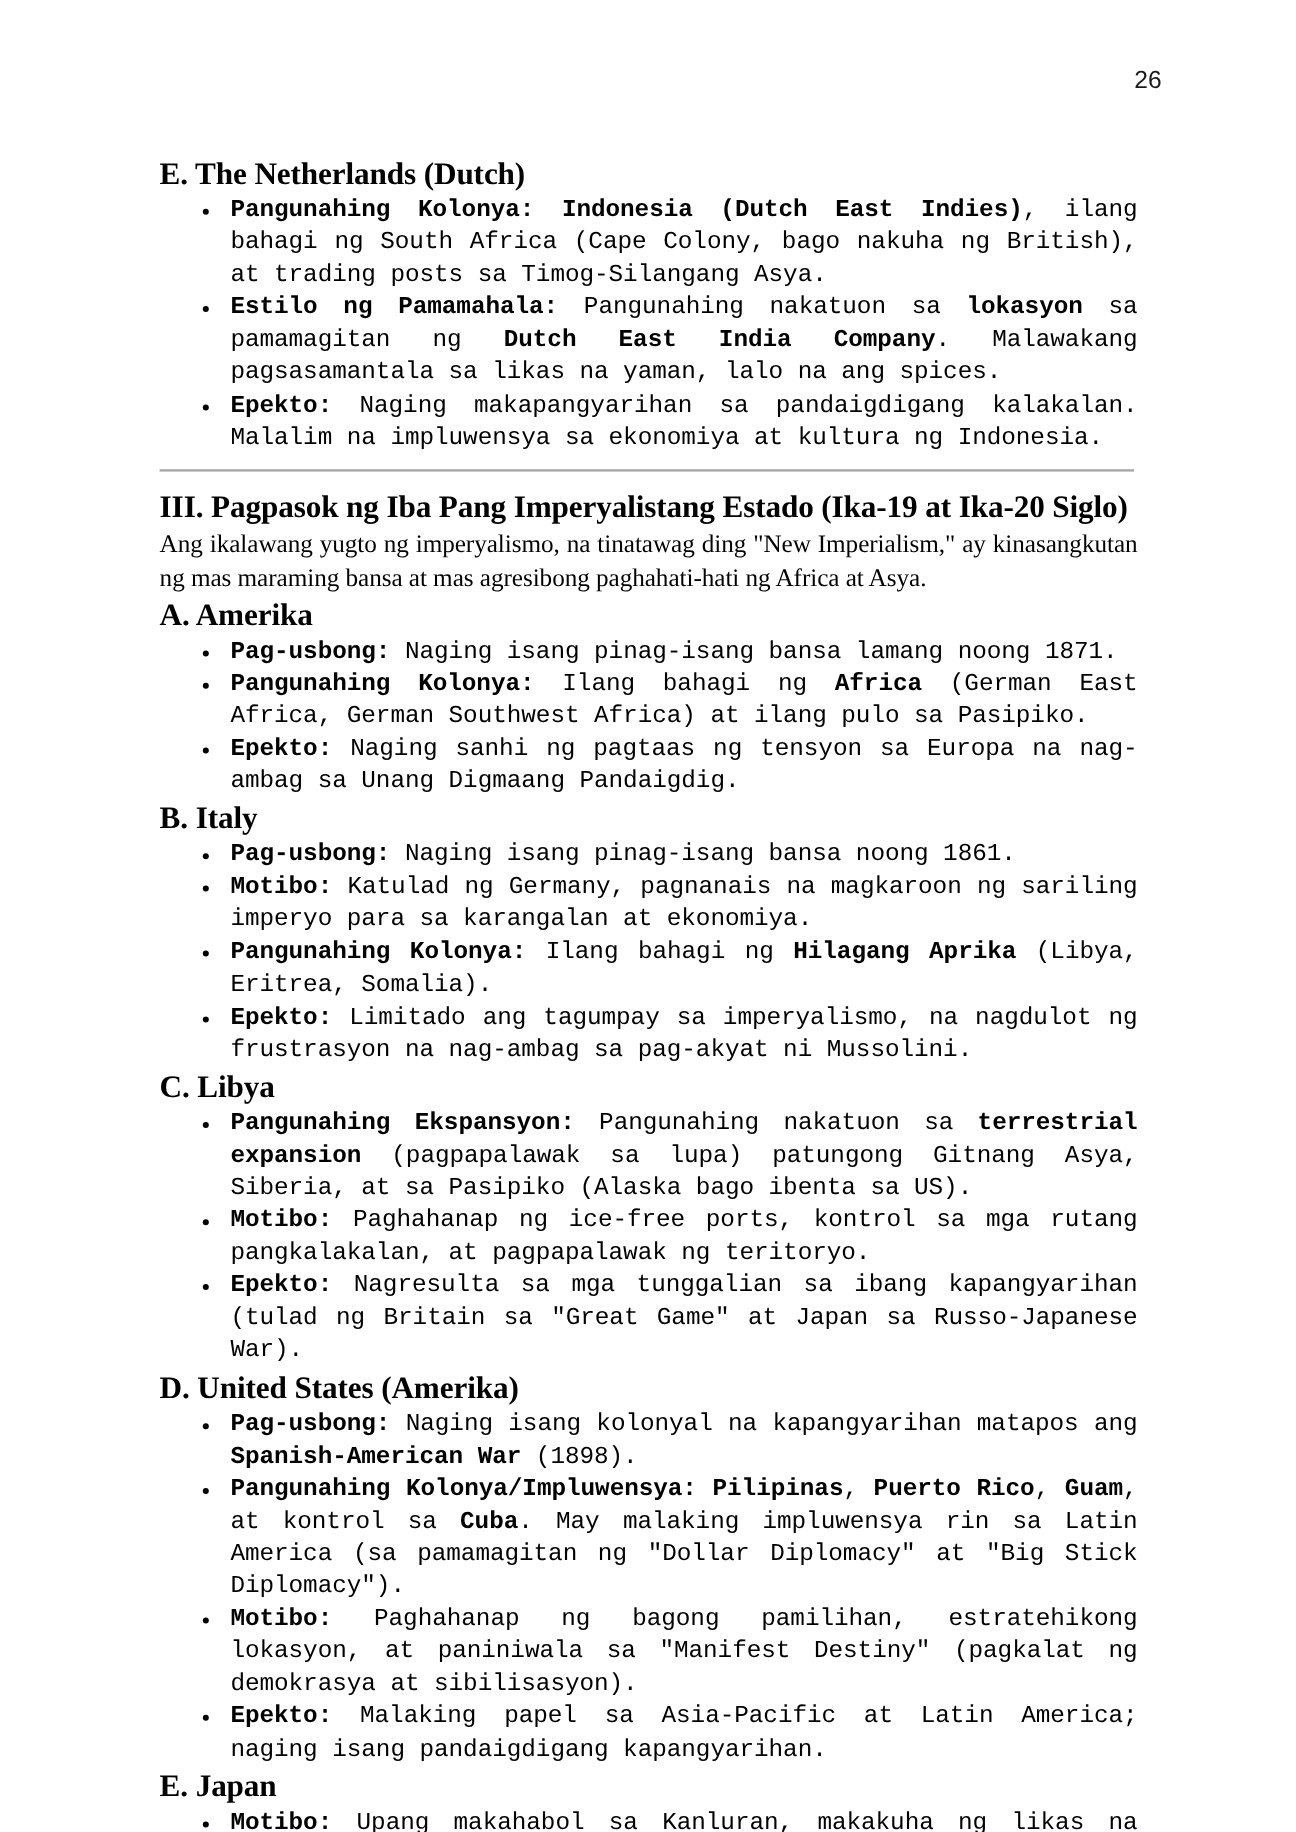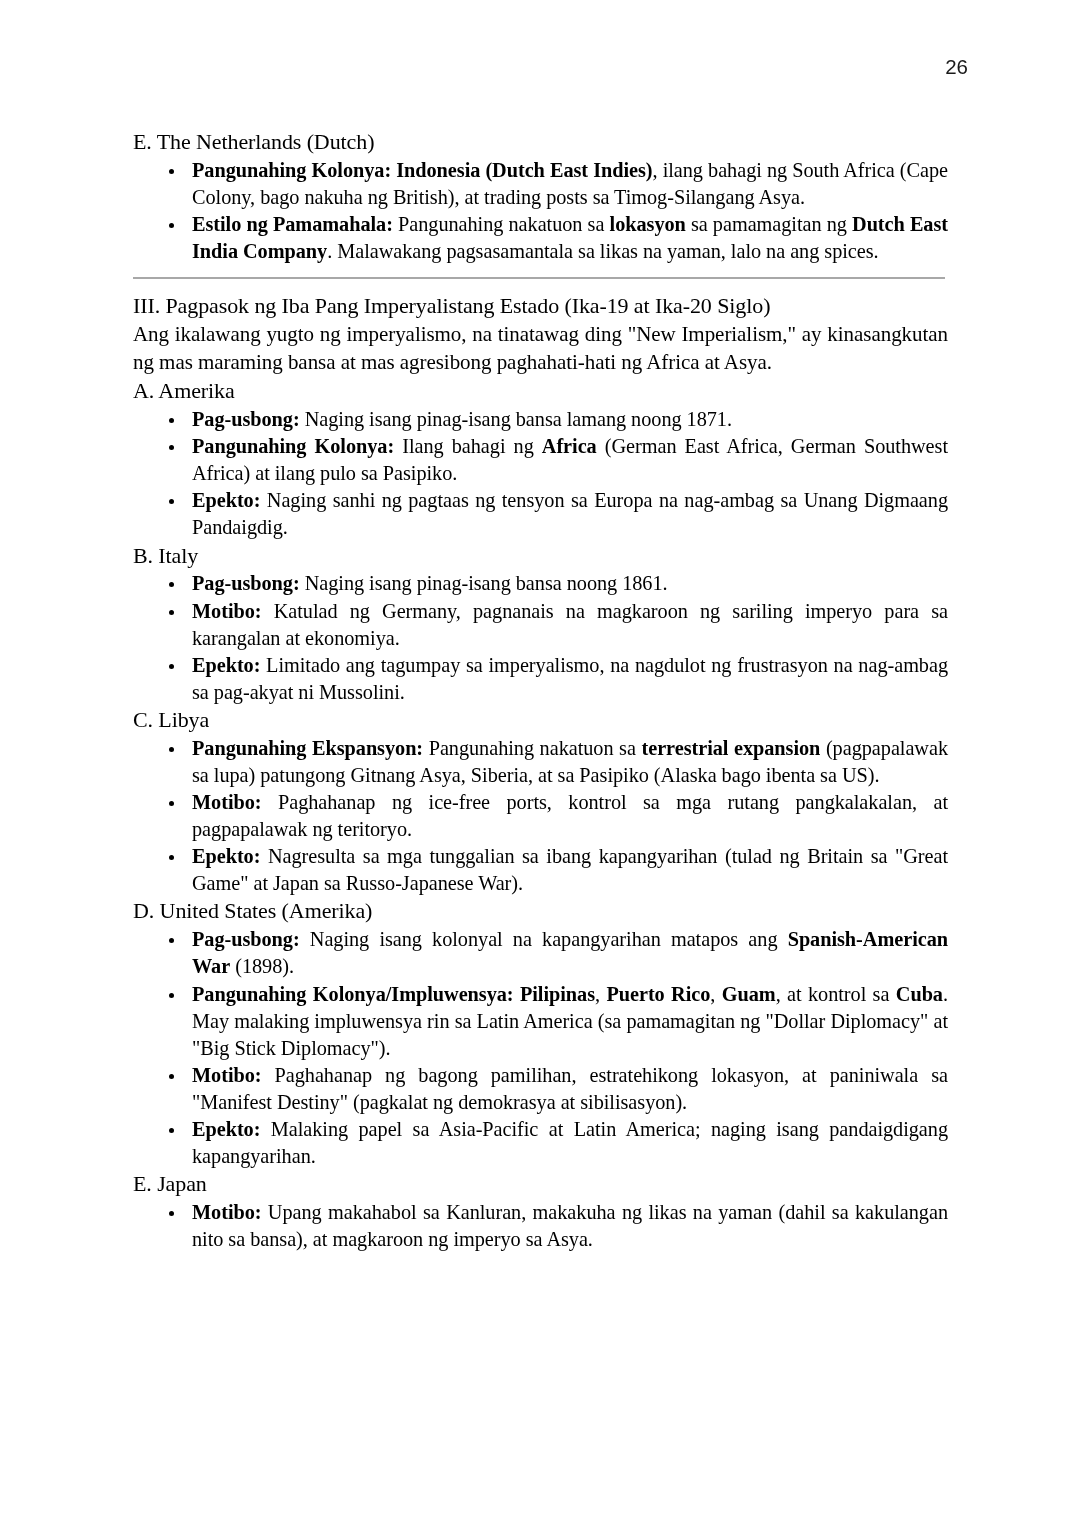--- a/index.html
+++ b/index.html
@@ -30,38 +30,39 @@
     line-height: 1;
     color: #1a1a1a;
   }
   .content {
     position: absolute;
     left: 133px;
     top: 128px;
     width: 815px;
   }
   .sec-head {
-    font-weight: normal;
-    font-size: 22px;
+    font-weight: bold;
+    font-size: 26px;
     line-height: 1.27;
     margin: 0 0 1px 0;
     letter-spacing: -0.1px;
   }
   .para {
     font-size: 21px;
     line-height: 1.33;
     text-align: justify;
     text-justify: inter-word;
     margin: 0;
     letter-spacing: -0.05px;
   }
   ul.bullets {
     list-style: none;
     margin: 0;
     padding: 0;
+    font-family: Liberation Mono, monospace;
   }
   ul.bullets > li {
     position: relative;
     padding-left: 59px;
     font-size: 20.3px;
     line-height: 1.335;
     text-align: justify;
     text-justify: inter-word;
     margin: 0;
     letter-spacing: -0.05px;
@@ -93,20 +94,21 @@
 
   <div class="page-number">26</div>
 
   <div class="content">
 
     <div>
       <div class="sec-head">E. The Netherlands (Dutch)</div>
       <ul class="bullets">
         <li><span class="txt"><b>Pangunahing Kolonya: Indonesia (Dutch East Indies)</b>, ilang bahagi ng South Africa (Cape Colony, bago nakuha ng British), at trading posts sa Timog-Silangang Asya.</span></li>
         <li><span class="txt"><b>Estilo ng Pamamahala:</b> Pangunahing nakatuon sa <b>lokasyon</b> sa pamamagitan ng <b>Dutch East India Company</b>. Malawakang pagsasamantala sa likas na yaman, lalo na ang spices.</span></li>
+        <li><span class="txt"><b>Epekto:</b> Naging makapangyarihan sa pandaigdigang kalakalan. Malalim na impluwensya sa ekonomiya at kultura ng Indonesia.</span></li>
       </ul>
     </div>
 
     <hr class="rule">
 
     <div>
       <div class="sec-head">III. Pagpasok ng Iba Pang Imperyalistang Estado (Ika-19 at Ika-20 Siglo)</div>
       <p class="para">Ang ikalawang yugto ng imperyalismo, na tinatawag ding "New Imperialism," ay kinasangkutan ng mas maraming bansa at mas agresibong paghahati-hati ng Africa at Asya.</p>
 
       <div>
@@ -116,20 +118,21 @@
           <li><span class="txt"><b>Pangunahing Kolonya:</b> Ilang bahagi ng <b>Africa</b> (German East Africa, German Southwest Africa) at ilang pulo sa Pasipiko.</span></li>
           <li><span class="txt"><b>Epekto:</b> Naging sanhi ng pagtaas ng tensyon sa Europa na nag-ambag sa Unang Digmaang Pandaigdig.</span></li>
         </ul>
       </div>
 
       <div>
         <div class="sec-head">B. Italy</div>
         <ul class="bullets">
           <li><span class="txt"><b>Pag-usbong:</b> Naging isang pinag-isang bansa noong 1861.</span></li>
           <li><span class="txt"><b>Motibo:</b> Katulad ng Germany, pagnanais na magkaroon ng sariling imperyo para sa karangalan at ekonomiya.</span></li>
+          <li><span class="txt"><b>Pangunahing Kolonya:</b> Ilang bahagi ng <b>Hilagang Aprika</b> (Libya, Eritrea, Somalia).</span></li>
           <li><span class="txt"><b>Epekto:</b> Limitado ang tagumpay sa imperyalismo, na nagdulot ng frustrasyon na nag-ambag sa pag-akyat ni Mussolini.</span></li>
         </ul>
       </div>
 
       <div>
         <div class="sec-head">C. Libya</div>
         <ul class="bullets">
           <li><span class="txt"><b>Pangunahing Ekspansyon:</b> Pangunahing nakatuon sa <b>terrestrial expansion</b> (pagpapalawak sa lupa) patungong Gitnang Asya, Siberia, at sa Pasipiko (Alaska bago ibenta sa US).</span></li>
           <li><span class="txt"><b>Motibo:</b> Paghahanap ng ice-free ports, kontrol sa mga rutang pangkalakalan, at pagpapalawak ng teritoryo.</span></li>
           <li><span class="txt"><b>Epekto:</b> Nagresulta sa mga tunggalian sa ibang kapangyarihan (tulad ng Britain sa "Great Game" at Japan sa Russo-Japanese War).</span></li>

